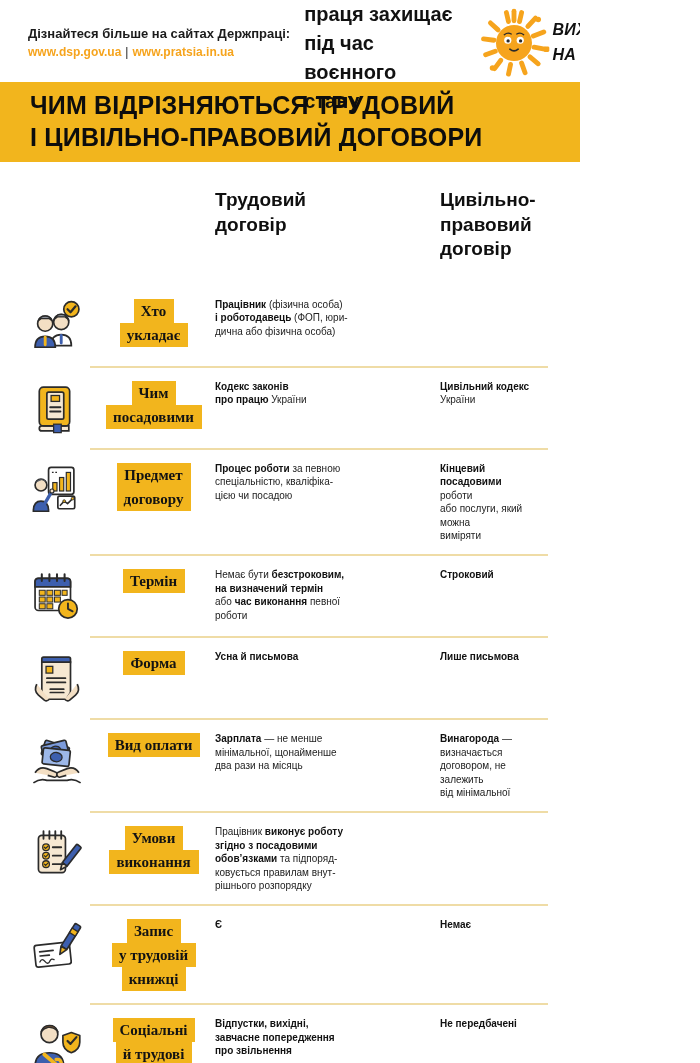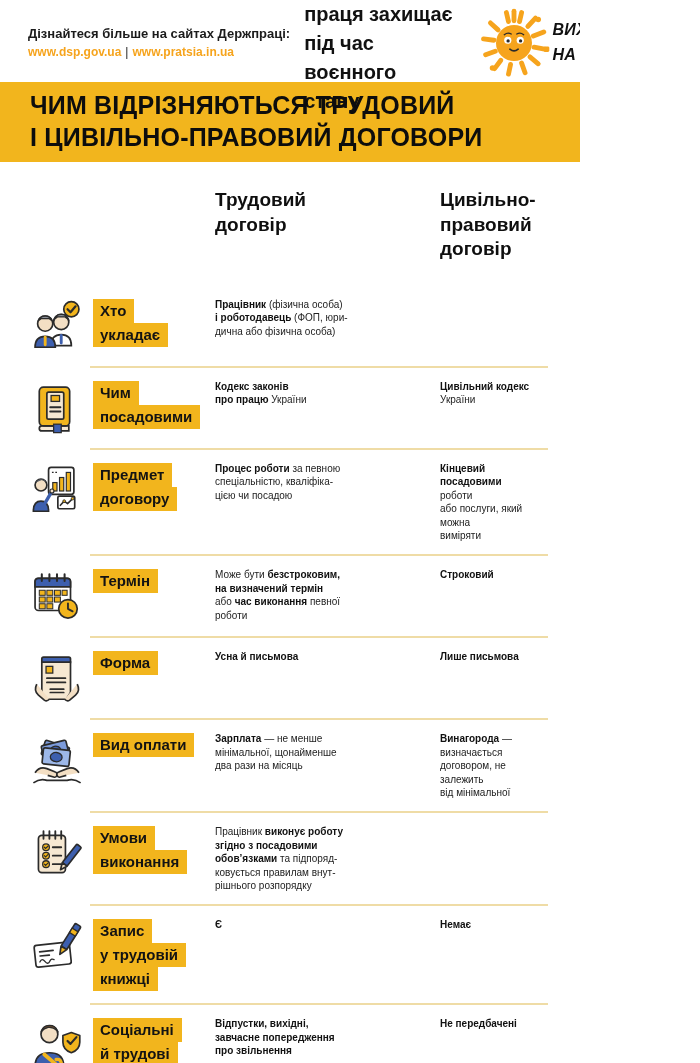--- a/index.html
+++ b/index.html
@@ -21,21 +21,21 @@
   .banner{background:#f2b51d;padding:9px 30px 11px;height:60px;display:flex;flex-direction:column;justify-content:center;}
   .banner div{font-size:25px;font-weight:800;color:#0d0d0d;line-height:1.28;letter-spacing:.2px;}
 
   
   .tbl{padding:0 30px;}
   .grid{display:grid;grid-template-columns:63px 122px 225px 1fr;}
   .colheads{margin-top:26px;margin-bottom:24px;}
   .colhead{font-size:19px;font-weight:800;color:#0f0f0f;line-height:1.3;white-space:pre-line;}
   .row{padding:12px 0;align-items:start;}
   .cell-icon{padding-top:2px;}
-  .cell-label{display:flex;flex-direction:column;align-items:flex-start;padding-top:1px;}
+  .cell-label{display:flex;flex-direction:column;align-items:center;padding-top:1px;font-family:Liberation Serif, serif;}
   .hl{background:#f2b51d;color:#131313;font-weight:700;font-size:15px;line-height:1.2;padding:3px 8px 3px 7px;display:inline-block;}
   .cell-text{font-size:10px;color:#222;line-height:1.34;white-space:pre-line;padding-right:14px;}
   .cell-text b{font-weight:700;color:#111;}
   .divider{border-top:2px solid #efdca6;margin-left:60px;margin-right:2px;}
 
   svg{display:block;}
 </style>
 </head>
 <body>
 
@@ -201,21 +201,21 @@
             <rect x="11" y="40" width="7" height="6"></rect>
               <rect x="20" y="40" width="7" height="6"></rect>
           </g>
           <circle cx="45" cy="46" r="11" fill="#f2b51d" stroke="#2b2b2b" stroke-width="2"></circle>
           <path d="M45 39.5 v6.5 l5.5 3" fill="none" stroke="#2b2b2b" stroke-width="2.2" stroke-linecap="round" stroke-linejoin="round"></path>
         </svg>
       </div>
       <div class="cell-label">
           <span class="hl">Термін</span>
         </div>
-      <div class="cell-text"><span>Може бути </span><b>безстроковим,
+      <div class="cell-text"><span>Немає бути </span><b>безстроковим,
 на визначений термін</b><span>
 або </span><b>час виконання</b><span> певної
 роботи</span></div>
       <div class="cell-text"><b>Строковий</b></div>
     </div>
     <div class="divider"></div>
 
     <div class="grid row">
       <div class="cell-icon">
         <svg width="54" height="54" viewBox="0 0 64 64">

